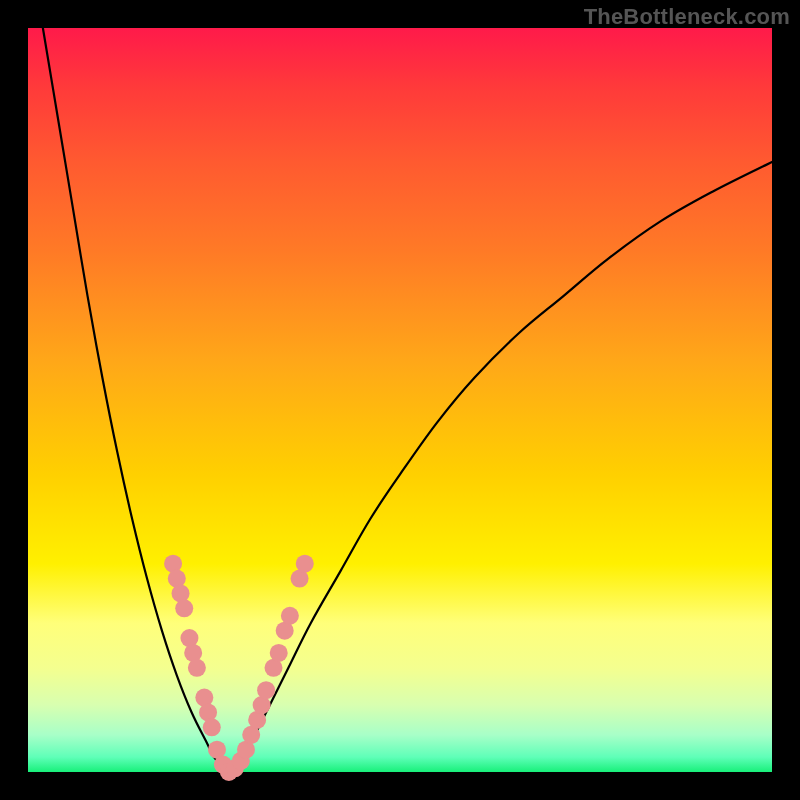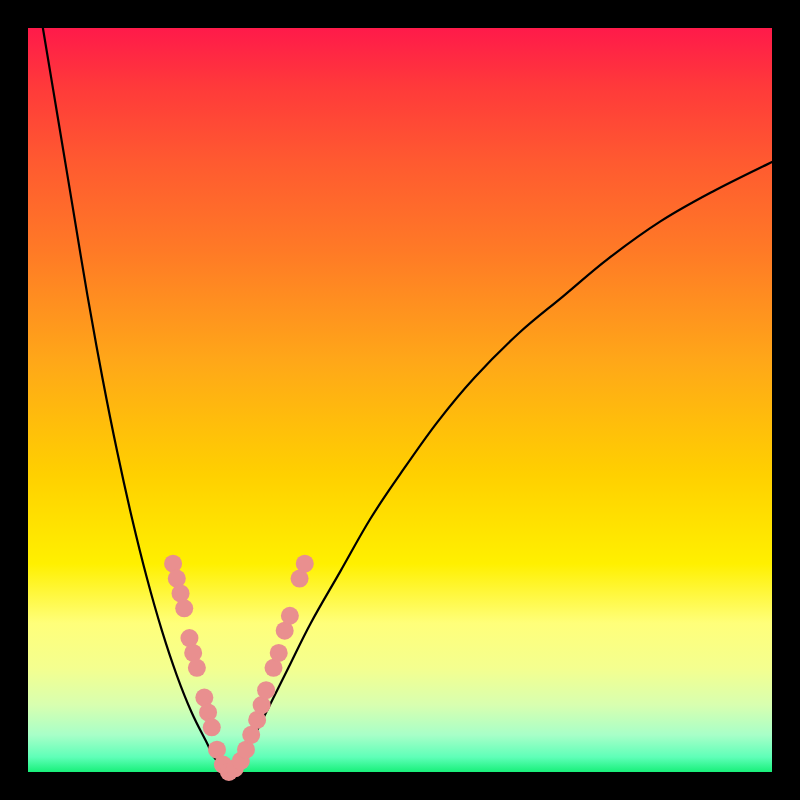--- a/index.html
+++ b/index.html
@@ -91,13 +91,14 @@
           <circle cx="238.08" cy="662.16" r="9" fill="#e98f8f" stroke="#c77d7d" stroke-width="0"></circle>
           <circle cx="245.52" cy="639.84" r="9" fill="#e98f8f" stroke="#c77d7d" stroke-width="0"></circle>
           <circle cx="250.73" cy="624.96" r="9" fill="#e98f8f" stroke="#c77d7d" stroke-width="0"></circle>
           <circle cx="256.68" cy="602.64" r="9" fill="#e98f8f" stroke="#c77d7d" stroke-width="0"></circle>
           <circle cx="261.89" cy="587.76" r="9" fill="#e98f8f" stroke="#c77d7d" stroke-width="0"></circle>
           <circle cx="271.56" cy="550.56" r="9" fill="#e98f8f" stroke="#c77d7d" stroke-width="0"></circle>
           <circle cx="276.77" cy="535.68" r="9" fill="#e98f8f" stroke="#c77d7d" stroke-width="0"></circle>
         </g>
     </svg>
   </div>
+  <div class="watermark">TheBottleneck.com</div>
 </div>
 
 </body></html>

